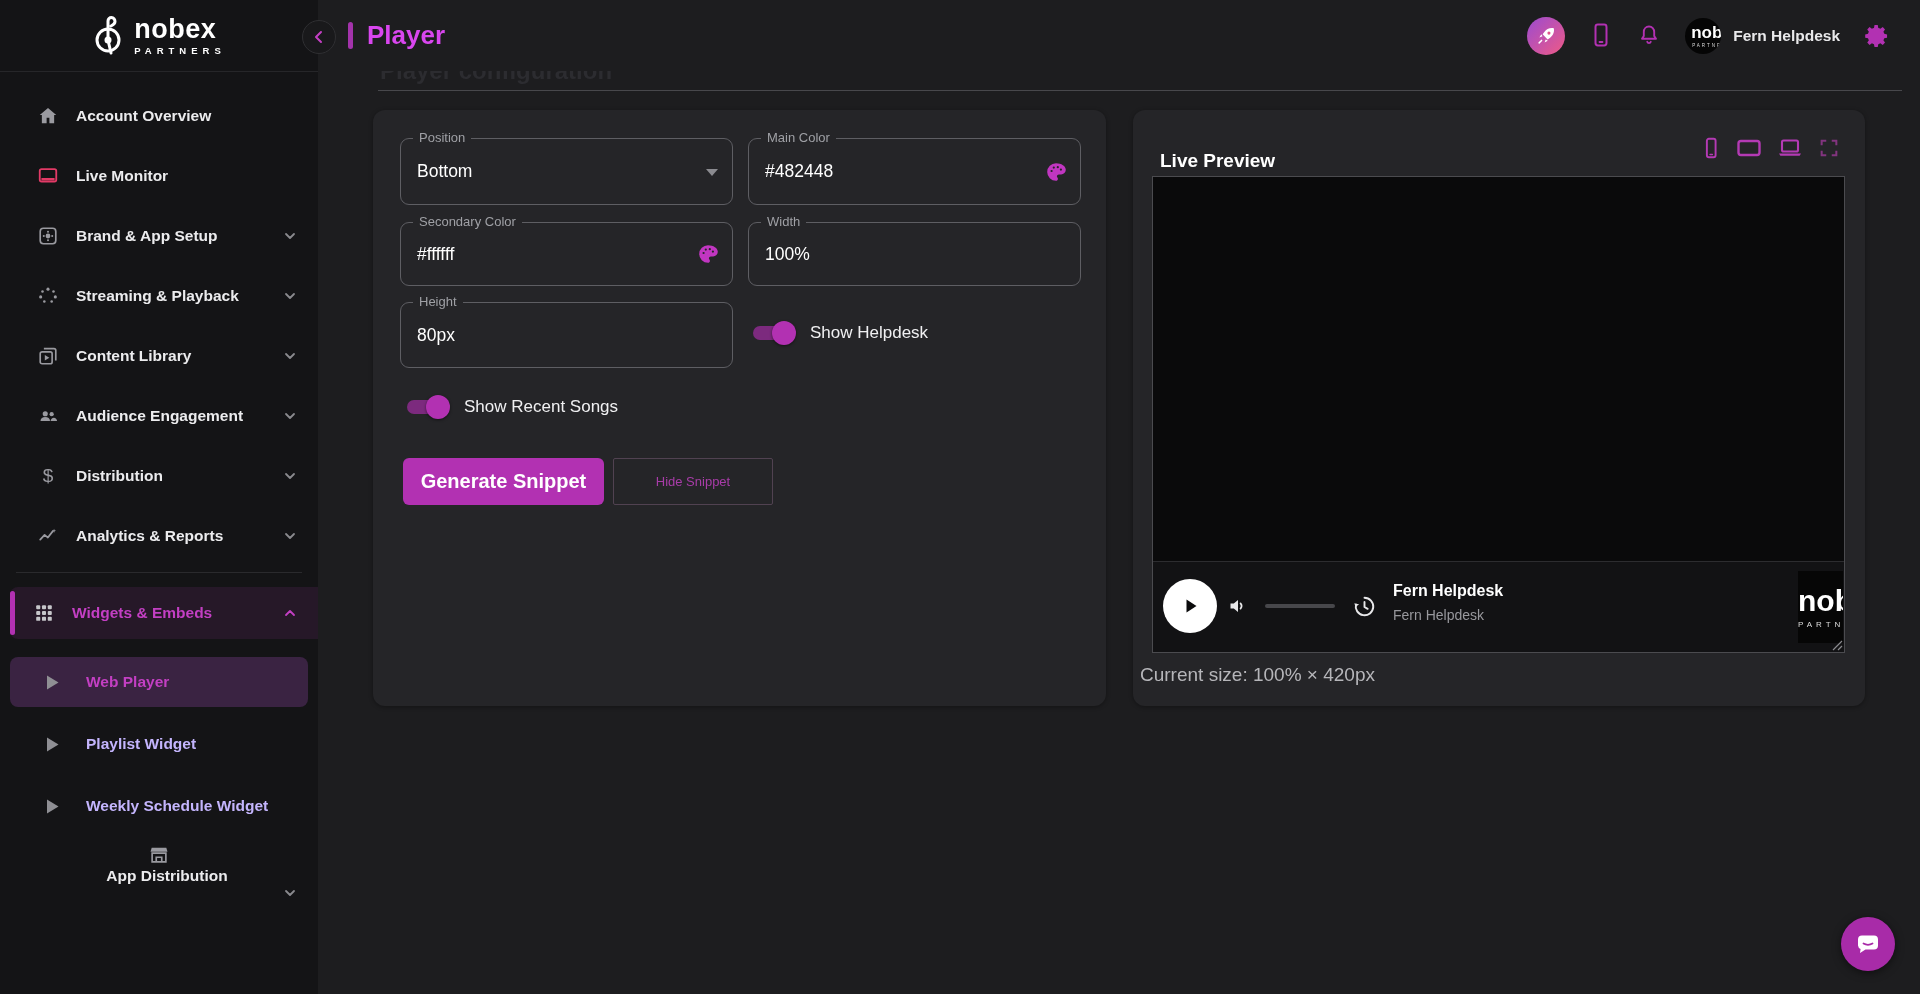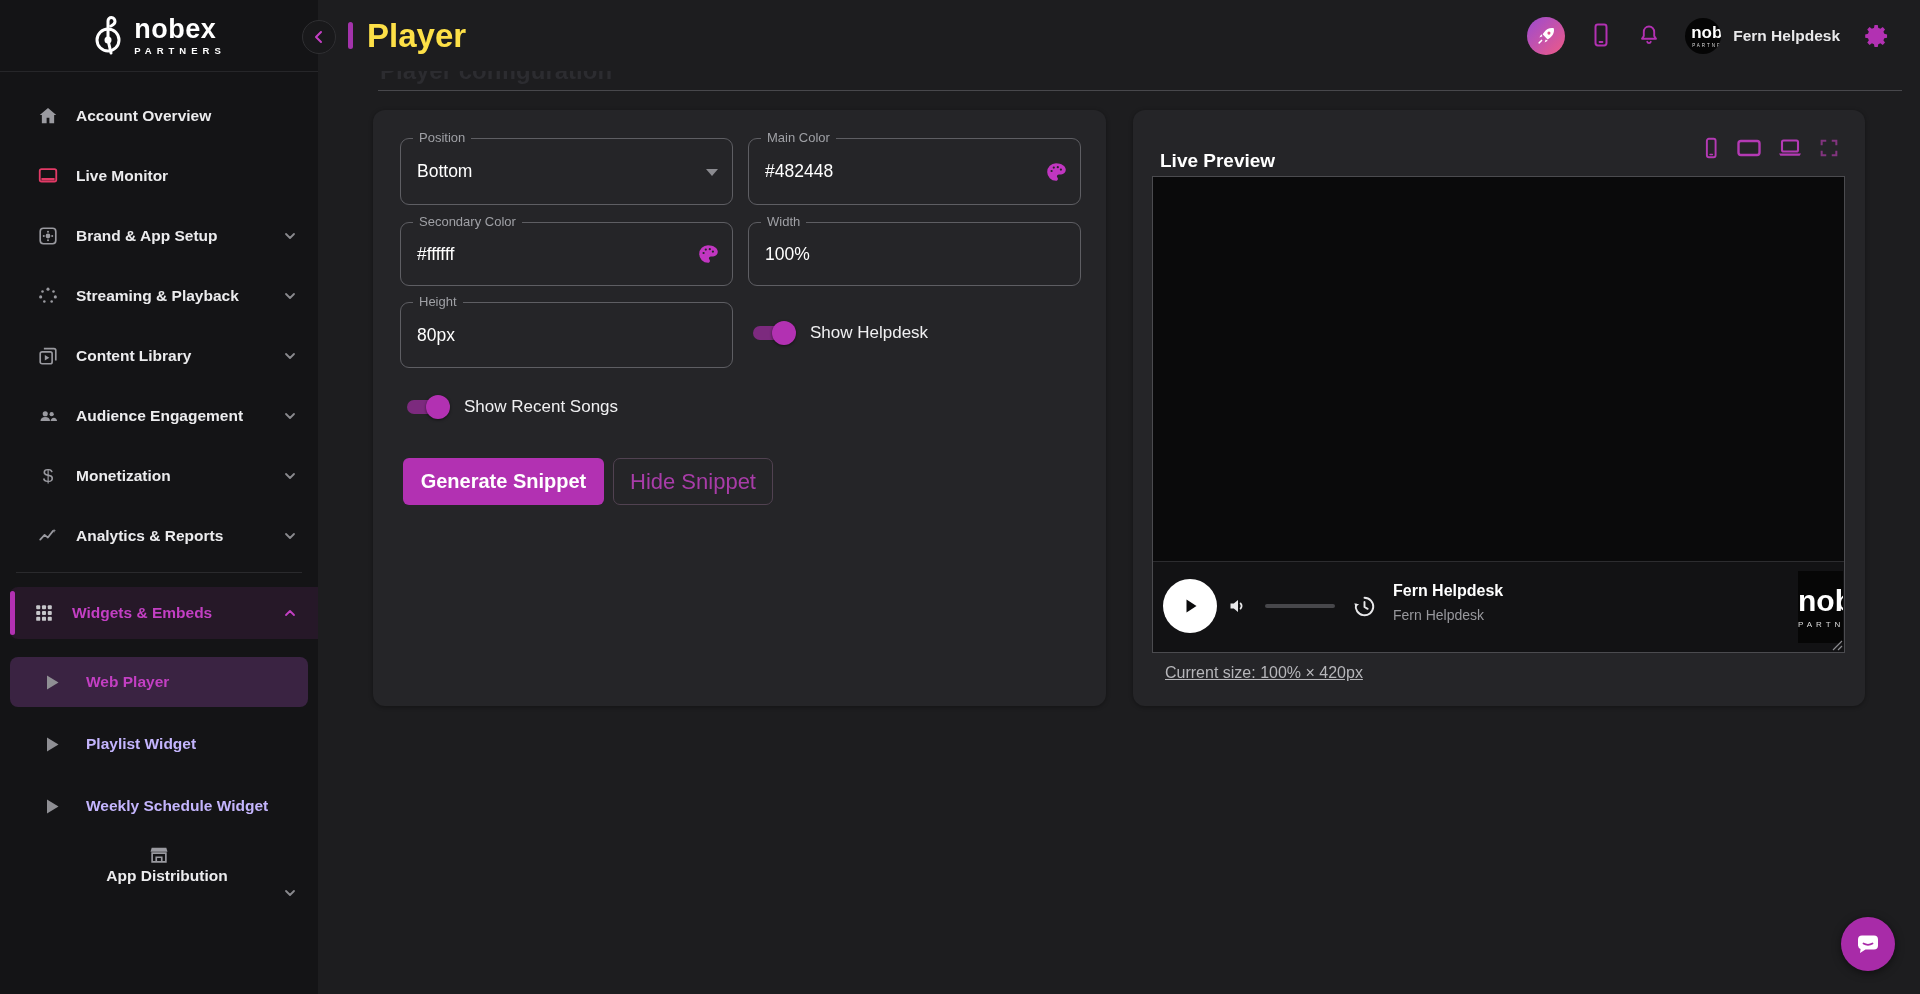--- a/index.html
+++ b/index.html
@@ -28,21 +28,21 @@
   .nav-sub.selected{background:#3a2342;}
   .nav-sub.selected .nlabel{color:#c33fc3;font-weight:700;}
   .dollar{font-size:19px;color:#9a9aa0;font-weight:400;}
 
   
   .collapse-btn{position:absolute;left:302px;top:20px;width:32px;height:32px;border-radius:50%;background:#19191b;border:1px solid #2f2f32;z-index:7;display:flex;align-items:center;justify-content:center;cursor:pointer;}
 
   
   .header{position:absolute;left:318px;top:0;width:1602px;height:71px;background:#1d1d1f;z-index:5;display:flex;align-items:center;}
   .title-bar{width:5px;height:27px;border-radius:3px;background:#a333ab;margin-left:30px;}
-  .page-title{font-size:33px;font-weight:700;color:#fde047;margin-left:14px;}
+  .page-title{font-size:26px;font-weight:700;color:#d946ef;margin-left:14px;}
   .header-right{margin-left:auto;display:flex;align-items:center;gap:24px;padding-right:30px;}
   .rocket-btn{width:38px;height:38px;border-radius:50%;background:linear-gradient(135deg,#9b4bd0 0%,#ef5a86 100%);display:flex;align-items:center;justify-content:center;cursor:pointer;}
   .icon-btn{background:none;border:none;padding:0;cursor:pointer;display:flex;align-items:center;}
   .user-chip{display:flex;align-items:center;gap:12px;cursor:pointer;}
   .avatar{width:36px;height:36px;border-radius:50%;background:#050505;overflow:hidden;display:flex;flex-direction:column;align-items:flex-start;justify-content:center;}
   .avatar .av-name{font-size:17px;font-weight:700;color:#fff;line-height:1;white-space:nowrap;padding-left:6px;}
   .avatar .av-sub{font-size:4.5px;letter-spacing:2px;color:#ddd;padding-left:7px;margin-top:2px;white-space:nowrap;}
   .user-name{font-size:15.5px;font-weight:600;color:#e9e9eb;}
 
   
@@ -64,39 +64,39 @@
 
   
   .switch-row{position:absolute;display:flex;align-items:center;gap:14px;cursor:pointer;}
   .switch{width:46px;height:24px;position:relative;flex:0 0 46px;}
   .switch .track{position:absolute;left:3px;right:3px;top:5px;height:14px;border-radius:7px;background:#7c2a7e;}
   .switch .thumb{position:absolute;right:0;top:0;width:24px;height:24px;border-radius:50%;background:#b231b2;box-shadow:0 1px 3px rgba(0,0,0,.5);}
   .switch-label{font-size:17px;color:#f0f0f2;}
 
   
   .btn-primary{position:absolute;background:#b231b2;color:#fff;border:none;border-radius:6px;font-size:20px;font-weight:700;font-family:"Liberation Sans",sans-serif;cursor:pointer;}
-  .btn-outline{position:absolute;background:transparent;color:#a83ca8;border:1px solid #514251;border-radius:7px;font-size:22px;font-weight:500;font-family:"Liberation Sans",sans-serif;cursor:pointer;}
+  .btn-outline{position:absolute;background:transparent;color:#a83ca8;border:1px solid #514251;border-radius:2px;font-size:13px;font-weight:500;font-family:"Liberation Sans",sans-serif;cursor:pointer;}
 
   
   .preview-title{position:absolute;left:27px;top:24px;font-size:19px;font-weight:700;color:#fff;}
   .device-bar{position:absolute;right:25px;top:26px;display:flex;align-items:center;gap:14px;}
   .preview-box{position:absolute;left:19px;top:66px;width:693px;height:477px;background:#0a0a0b;border:1px solid #4b4b4f;box-sizing:border-box;}
   .player-bar{position:absolute;left:0;right:0;bottom:0;height:90px;background:#121214;border-top:1px solid #2c2c2f;}
   .play-btn{position:absolute;left:10px;top:17px;width:54px;height:54px;border-radius:50%;background:#fff;display:flex;align-items:center;justify-content:center;cursor:pointer;}
   .vol-icon{position:absolute;left:73px;top:32px;cursor:pointer;}
   .vol-slider{position:absolute;left:112px;top:42px;width:70px;height:4px;border-radius:2px;background:#47474b;cursor:pointer;}
   .hist-icon{position:absolute;left:198px;top:31px;cursor:pointer;}
   .track-meta{position:absolute;left:240px;top:20px;}
   .track-title{font-size:16px;font-weight:700;color:#fff;}
   .track-sub{font-size:14px;color:#98989d;margin-top:7px;}
   .mini-logo{position:absolute;right:1px;top:9px;width:45px;height:72px;background:#060606;overflow:hidden;display:flex;flex-direction:column;justify-content:center;}
   .mini-logo .ml-name{font-size:30px;font-weight:700;color:#fff;line-height:1;white-space:nowrap;}
   .mini-logo .ml-sub{font-size:8px;letter-spacing:4px;color:#ddd;margin-top:4px;white-space:nowrap;}
   .resize-grip{position:absolute;right:1px;bottom:1px;cursor:nwse-resize;}
-  .current-size{position:absolute;left:32px;top:554px;font-size:16px;color:#b6b6ba;text-decoration:underline;}
+  .current-size{position:absolute;left:7px;top:554px;font-size:19px;color:#b6b6ba;}
 
   
   .chat-fab{position:absolute;left:1841px;top:917px;width:54px;height:54px;border-radius:50%;background:#a82ba8;display:flex;align-items:center;justify-content:center;cursor:pointer;box-shadow:0 2px 8px rgba(0,0,0,.5);z-index:9;}
 </style>
 </head>
 <body>
 
 <aside class="sidebar">
   <div class="logo-area">
     <div class="logo-wrap">
@@ -205,21 +205,21 @@
         <svg width="16" height="16" viewBox="0 0 16 16">
             <path d="M4 6l4 4 4-4" fill="none" stroke="#8a8a8e" stroke-width="1.8" stroke-linecap="round" stroke-linejoin="round"></path>
           </svg>
       </span>
     </div>
 
     <div class="nav-item">
       <span class="nico">
           <span class="dollar">$</span>
         </span>
-      <span class="nlabel">Monetization</span>
+      <span class="nlabel">Distribution</span>
       <span class="chev">
         <svg width="16" height="16" viewBox="0 0 16 16">
             <path d="M4 6l4 4 4-4" fill="none" stroke="#8a8a8e" stroke-width="1.8" stroke-linecap="round" stroke-linejoin="round"></path>
           </svg>
       </span>
     </div>
 
     <div class="nav-item">
       <span class="nico">
         <svg width="22" height="22" viewBox="0 0 24 24">

